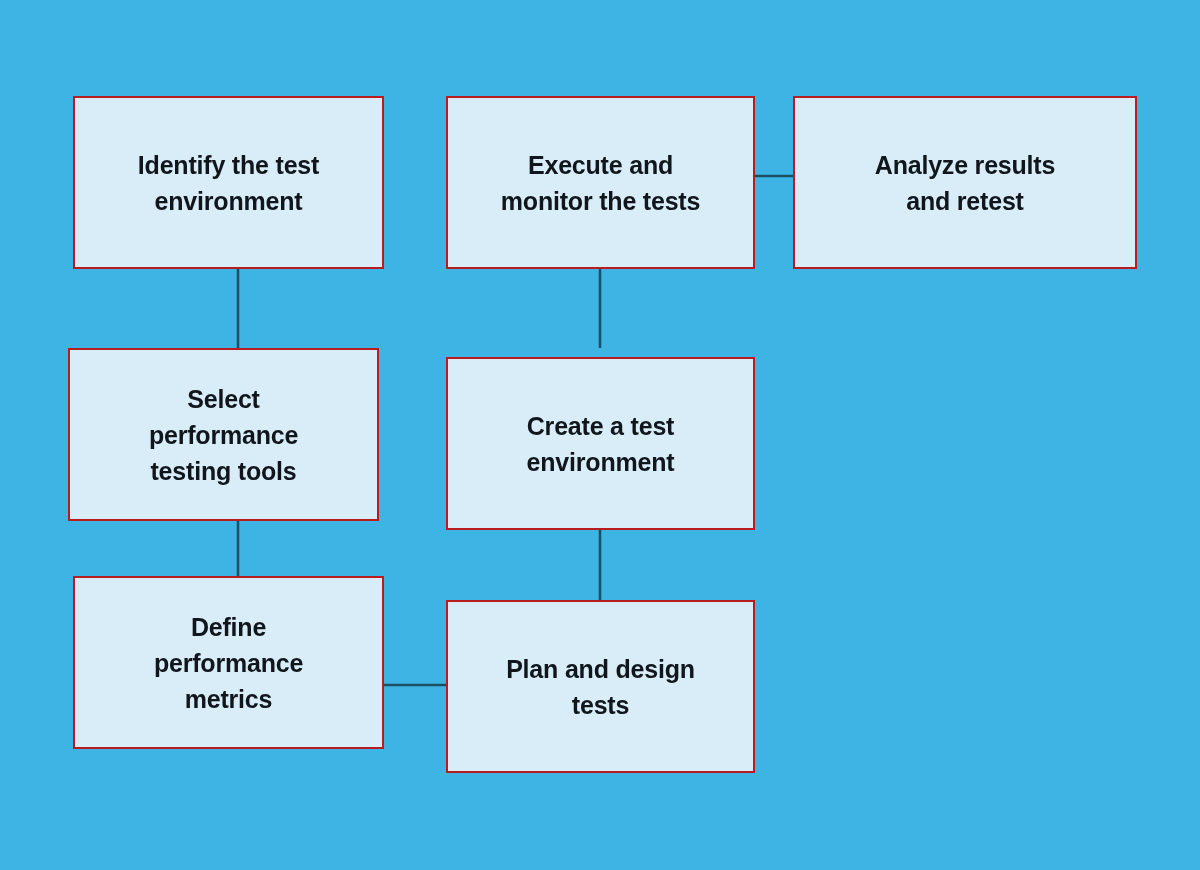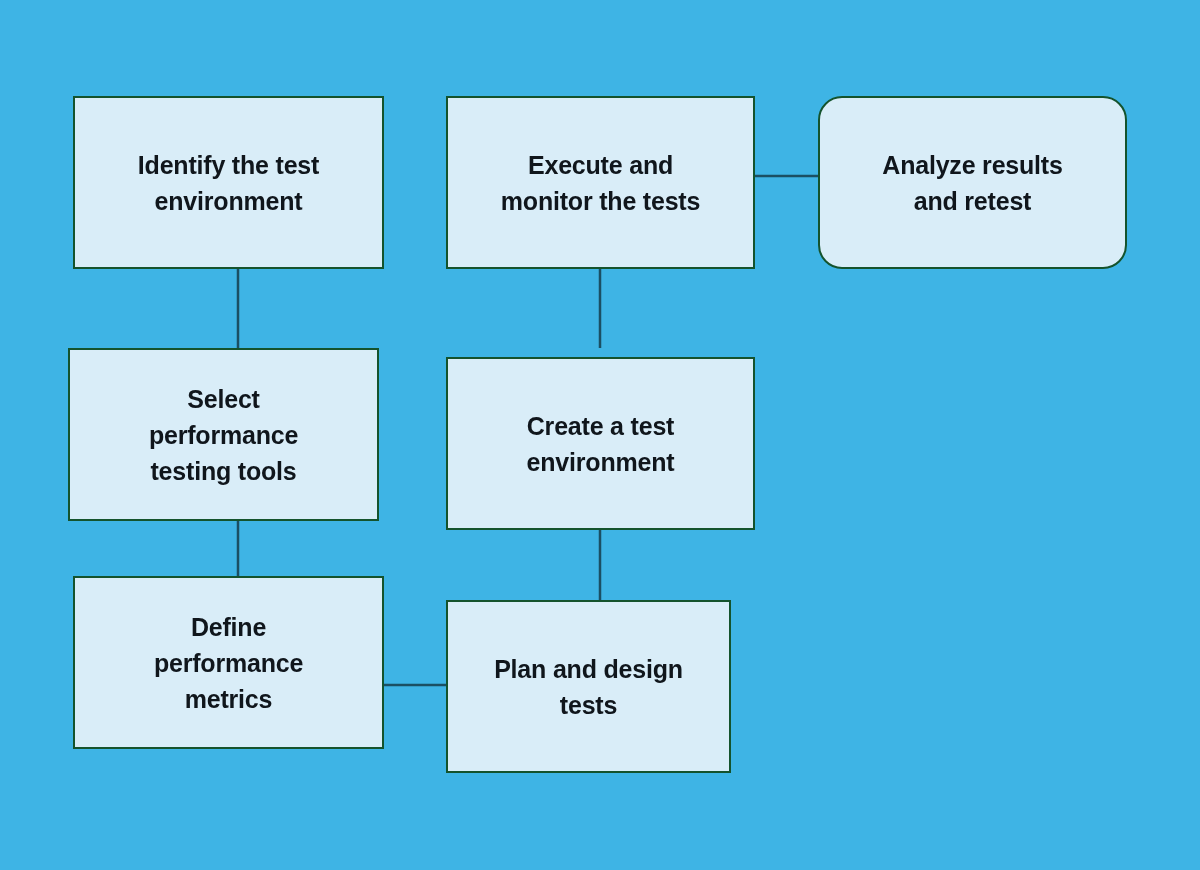--- a/index.html
+++ b/index.html
@@ -24,49 +24,49 @@
     left: 0;
     top: 0;
     width: 1200px;
     height: 870px;
     pointer-events: none;
   }
   .node-box {
     position: absolute;
     box-sizing: border-box;
     background: #D9EDF8;
-    border: 2px solid #14532d;
+    border: 2px solid #b91c1c;
     display: flex;
     align-items: center;
     justify-content: center;
     text-align: center;
     padding: 6px 10px;
   }
   .node-label {
     font-family: "Liberation Sans", sans-serif;
     font-weight: bold;
     font-size: 25px;
     line-height: 36px;
     color: #10161C;
     letter-spacing: -0.2px;
     white-space: pre-line;
   }
 
   
   #node-identify-test-environment { left: 73px;  top: 96px;  width: 311px; height: 173px; }
   #node-execute-monitor-tests     { left: 446px; top: 96px;  width: 309px; height: 173px; justify-content: center; }
-  #node-analyze-results-retest    { left: 818px; top: 96px;  width: 309px; height: 173px; border-radius: 24px; }
+  #node-analyze-results-retest    { left: 793px; top: 96px;  width: 344px; height: 173px; }
 
   
   #node-select-performance-tools  { left: 68px;  top: 348px; width: 311px; height: 173px; }
   #node-create-test-environment   { left: 446px; top: 357px; width: 309px; height: 173px; }
 
   
   #node-define-performance-metrics{ left: 73px;  top: 576px; width: 311px; height: 173px; }
-  #node-plan-design-tests         { left: 446px; top: 600px; width: 285px; height: 173px; }
+  #node-plan-design-tests         { left: 446px; top: 600px; width: 309px; height: 173px; }
 </style>
 </head>
 <body>
 
 <div id="flowchart-canvas">
 
   <svg class="connector-layer" width="1200" height="870" viewBox="0 0 1200 870" xmlns="http://www.w3.org/2000/svg">
 
     <line x1="238" y1="269" x2="238" y2="348" stroke="#1B4F63" stroke-width="2.5"></line>
 

